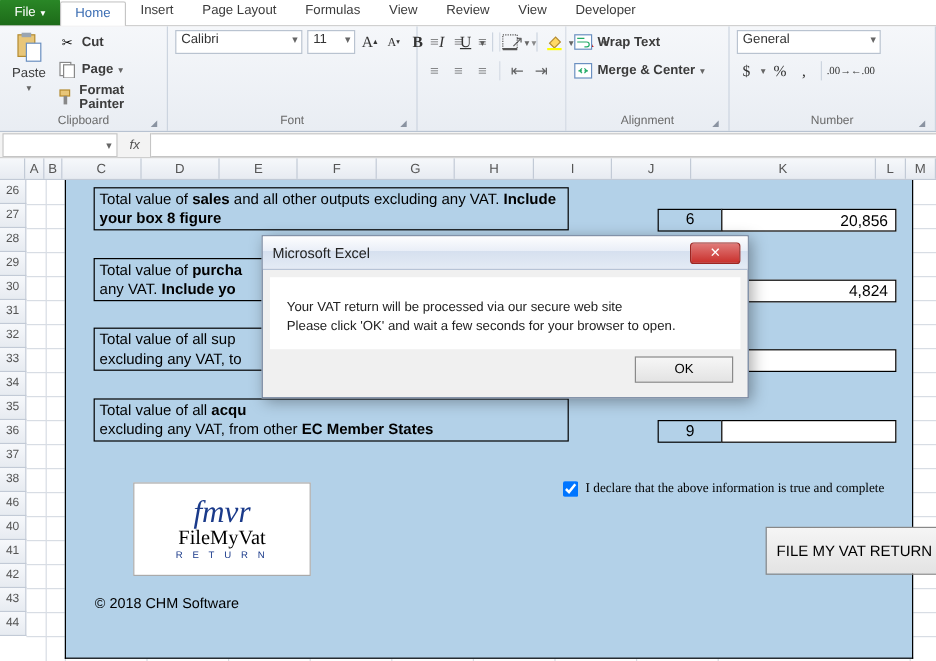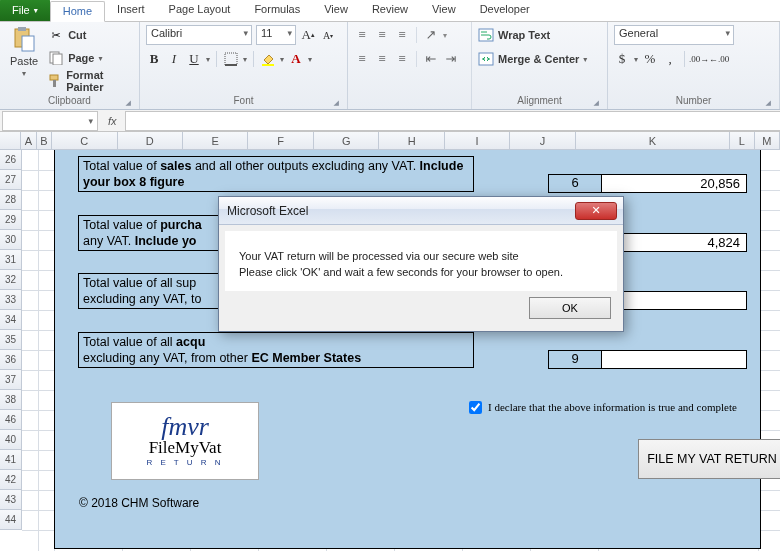--- a/index.html
+++ b/index.html
@@ -122,21 +122,21 @@
               </svg>
             </span>
             <span class="lbl">Format Painter</span>
           </div>
       </div>
     </div>
     <div class="group-label">Clipboard</div>
   </div>
 
   <div class="group" style="width:208px">
-    <div class="group-body" style="flex-direction:column;gap:4px">
+    <div class="group-body" style="flex-direction:row;gap:4px">
       <div class="row">
         <div class="sel" style="width:106px">Calibri</div>
         <div class="sel" style="width:40px">11</div>
         <span class="mini" style="font-size:13px">A<span style="font-size:7px;vertical-align:super">▴</span></span>
         <span class="mini" style="font-size:10px">A<span style="font-size:6px;vertical-align:super">▾</span></span>
       </div>
       <div class="row">
         <span class="mini bold">B</span>
         <span class="mini italic">I</span>
         <span class="mini underline">U</span>

